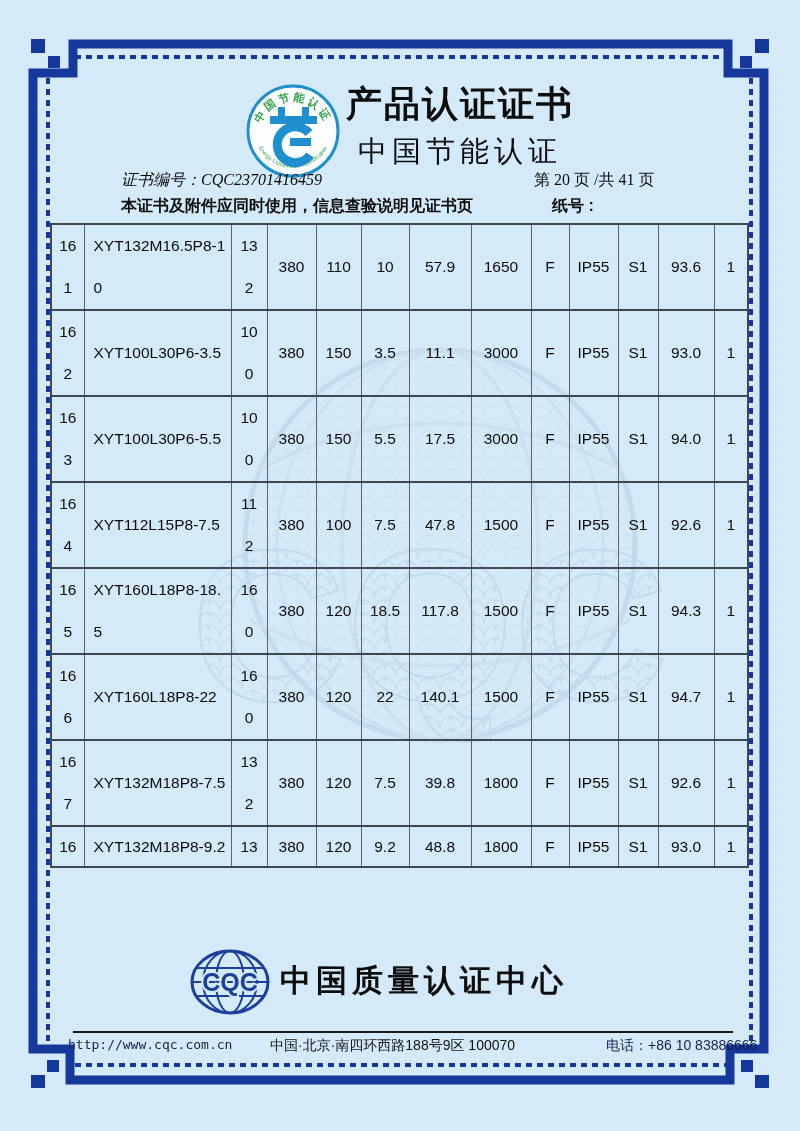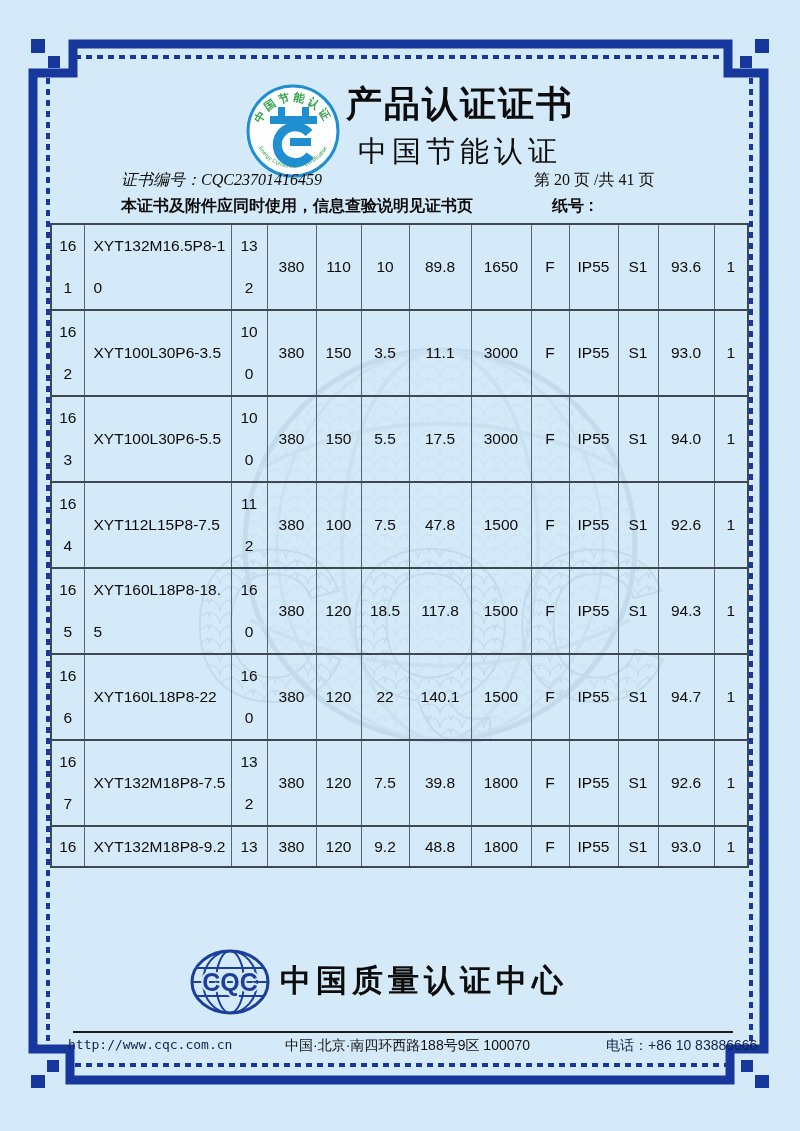--- a/index.html
+++ b/index.html
@@ -161,21 +161,21 @@
           <td class="c3">
             <div class="cellwrap">380</div>
           </td>
           <td class="c4">
             <div class="cellwrap">110</div>
           </td>
           <td class="c5">
             <div class="cellwrap">10</div>
           </td>
           <td class="c6">
-            <div class="cellwrap">89.8</div>
+            <div class="cellwrap">57.9</div>
           </td>
           <td class="c7">
             <div class="cellwrap">1650</div>
           </td>
           <td class="c8">
             <div class="cellwrap">F</div>
           </td>
           <td class="c9">
             <div class="cellwrap">IP55</div>
           </td>
@@ -498,16 +498,16 @@
       <ellipse cx="40" cy="34" rx="14" ry="31" stroke-width="2"></ellipse>
       <ellipse cx="40" cy="34" rx="27" ry="31" stroke-width="2"></ellipse>
       <path d="M 6,20 H 74 M 2,34 H 78 M 6,48 H 74" stroke-width="2"></path>
     </g>
     <text x="40" y="43" text-anchor="middle" font-family="Liberation Sans, sans-serif" font-weight="bold" font-size="25" style="fill:var(--globe-navy)" stroke="#d5eaf8" stroke-width="4" paint-order="stroke">CQC</text>
   </svg>
   <div class="abs orgname" style="left:280px;top:960px;">中国质量认证中心</div>
 
   <div class="abs footer-rule" style="left:73px;top:1031px;width:660px;"></div>
   <div class="abs url" style="left:68px;top:1037px;">http://www.cqc.com.cn</div>
-  <div class="abs addr" style="left:285px;top:1037px;">中国·北京·南四环西路188号9区  100070</div>
+  <div class="abs addr" style="left:270px;top:1037px;">中国·北京·南四环西路188号9区  100070</div>
   <div class="abs phone" style="left:606px;top:1037px;">电话：+86 10 83886666</div>
 
 </div>
 
 </body></html>

